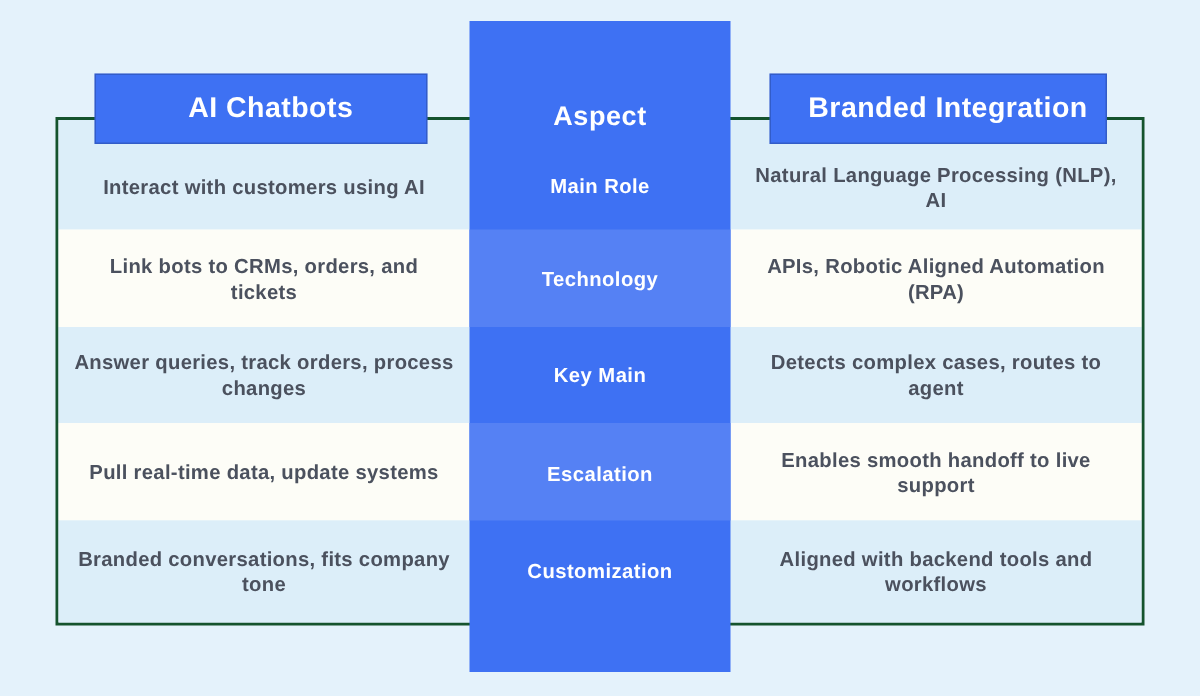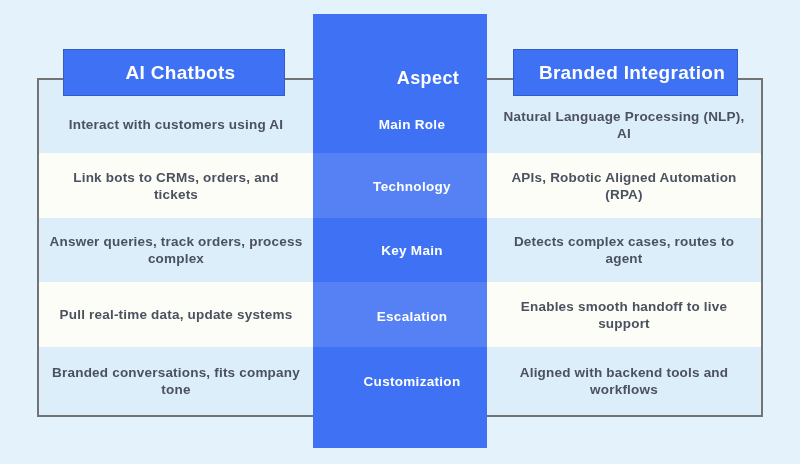--- a/index.html
+++ b/index.html
@@ -9,21 +9,21 @@
     font-family: "Liberation Sans", sans-serif;
     overflow: hidden;
   }
   .stage { position: relative; width: 800px; height: 464px; }
 
   
   .frame {
     position: absolute;
     left: 37px; top: 78px;
     width: 722px; height: 335px;
-    border: 2px solid #737373;
+    border: 2px solid #14532d;
   }
 
   
   .bands { position: absolute; inset: 0; }
   .band { width: 100%; }
   .band.light { background: #dceef9; }
   .band.white { background: #fdfdf7; }
   .band.r1 { height: 73px; }
   .band.r2 { height: 65px; }
   .band.r3 { height: 64px; }
@@ -64,24 +64,23 @@
     height: 65px; background: #5581f4;
   }
   .aspect-band.b1 { top: 139px; }
   .aspect-band.b2 { top: 268px; }
   .aspect-title {
     position: absolute; left: 0; width: 100%;
     top: 64px; transform: translateY(-50%);
     text-align: center;
     color: #ffffff; font-size: 18px; font-weight: 700;
     letter-spacing: 0.4px;
-    padding-left: 28px;
   }
   .aspect-label {
-    position: absolute; left: 12px; width: 100%;
+    position: absolute; left: 0; width: 100%;
     transform: translateY(-50%);
     text-align: center;
     color: #ffffff; font-size: 13.5px; font-weight: 700;
     letter-spacing: 0.3px;
   }
 
   
   .hdr {
     position: absolute; top: 49px; height: 47px;
     background: #3e71f3;
@@ -116,21 +115,21 @@
       <div class="cell">Natural Language Processing (NLP),
 AI</div>
 
       <div class="cell">Link bots to CRMs, orders, and
 tickets</div>
       <div></div>
       <div class="cell">APIs, Robotic Aligned Automation
 (RPA)</div>
 
       <div class="cell">Answer queries, track orders, process
-complex</div>
+changes</div>
       <div></div>
       <div class="cell">Detects complex cases, routes to
 agent</div>
 
       <div class="cell">Pull real-time data, update systems</div>
       <div></div>
       <div class="cell">Enables smooth handoff to live
 support</div>
 
       <div class="cell">Branded conversations, fits company

